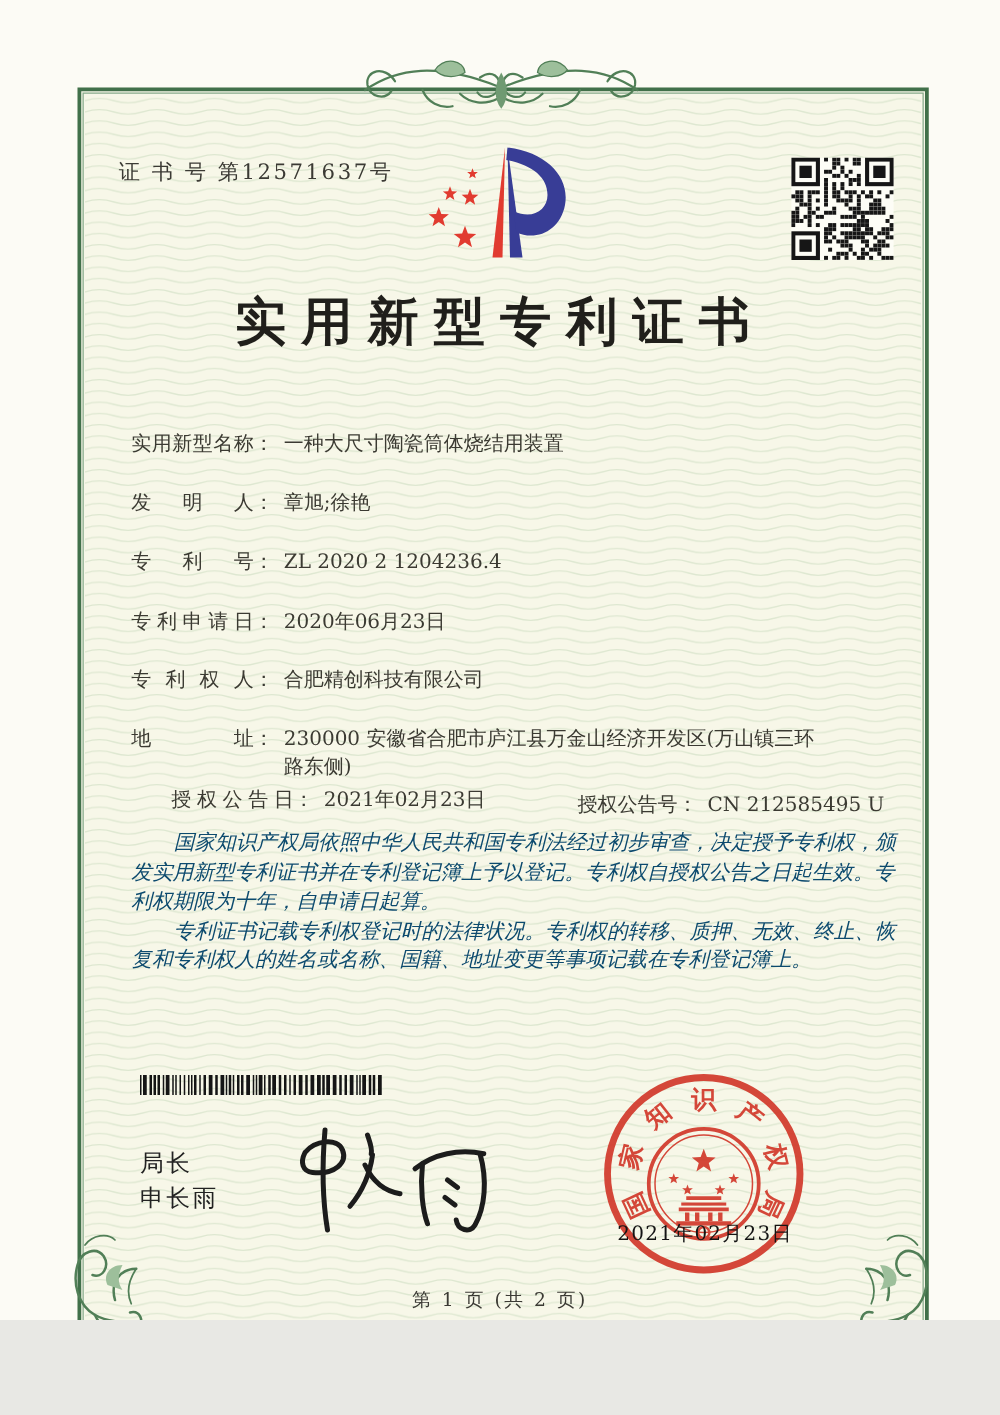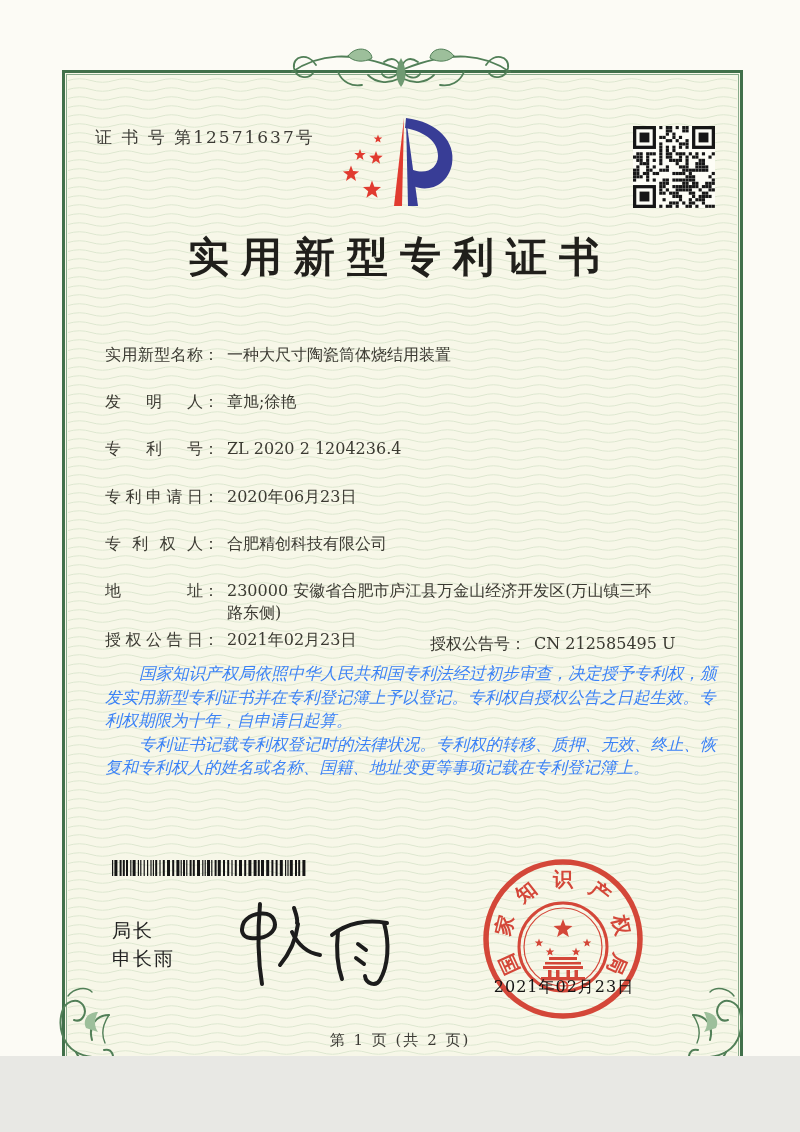--- a/index.html
+++ b/index.html
@@ -18,21 +18,21 @@
   .title{left:0;right:0;top:230px;text-align:center;font-size:41px;font-weight:bold;
          letter-spacing:12px;color:#201f1b;}
   .rows{left:105px;top:0;width:615px;}
   .row{position:absolute;display:flex;font-size:16px;line-height:22px;color:#3b3a32;}
   .flabel{display:inline-block;width:98px;text-align:justify;text-align-last:justify;
           text-justify:inter-character;flex:0 0 98px;}
   .colon{flex:0 0 auto;margin-right:8px;}
   .val{max-width:440px;}
   .grant2{position:absolute;left:325px;top:4px;display:flex;}
   .paras{left:105px;top:662px;width:614px;font-size:16.5px;line-height:23.5px;
-         font-style:italic;color:#3b82f6;}
+         font-style:italic;color:#0c4a6e;}
   .paras p{margin:0;text-indent:34px;}
   .sig-title{left:112px;top:918px;font-family:"DejaVu Sans","Liberation Sans",sans-serif;
              font-size:19px;color:#222;letter-spacing:2px;}
   .sig-name{left:112px;top:946px;font-family:"DejaVu Sans","Liberation Sans",sans-serif;
             font-size:19px;color:#222;letter-spacing:2px;}
   .seal-date{left:486px;top:977px;width:156px;text-align:center;font-size:16px;
              color:#141414;letter-spacing:1px;z-index:6;}
   .page-no{left:0;right:0;top:1031px;text-align:center;font-size:15px;color:#3b3a34;letter-spacing:2px;}
   .back-note{left:0;right:0;top:1078px;text-align:center;font-size:17px;font-style:italic;
              color:#403e35;letter-spacing:3px;}
@@ -362,21 +362,21 @@
     <div class="row" style="top:533px;">
       <span class="flabel">专利权人</span>
         <span class="colon">：</span>
       <span class="val">合肥精创科技有限公司</span>
     </div>
     <div class="row" style="top:580px;">
       <span class="flabel">地址</span>
         <span class="colon">：</span>
       <span class="val">230000 安徽省合肥市庐江县万金山经济开发区(万山镇三环路东侧)</span>
     </div>
-    <div class="row" style="top:629px;width:615px;">
+    <div class="row" style="top:629px;width:615px;margin-left:32px;">
       <span class="flabel">授权公告日</span>
         <span class="colon">：</span>
       <span class="val">2021年02月23日</span>
       <span class="grant2">
         <span>授权公告号</span>
           <span class="colon">：</span>
         <span>CN 212585495 U</span>
       </span>
     </div>
   </div>

